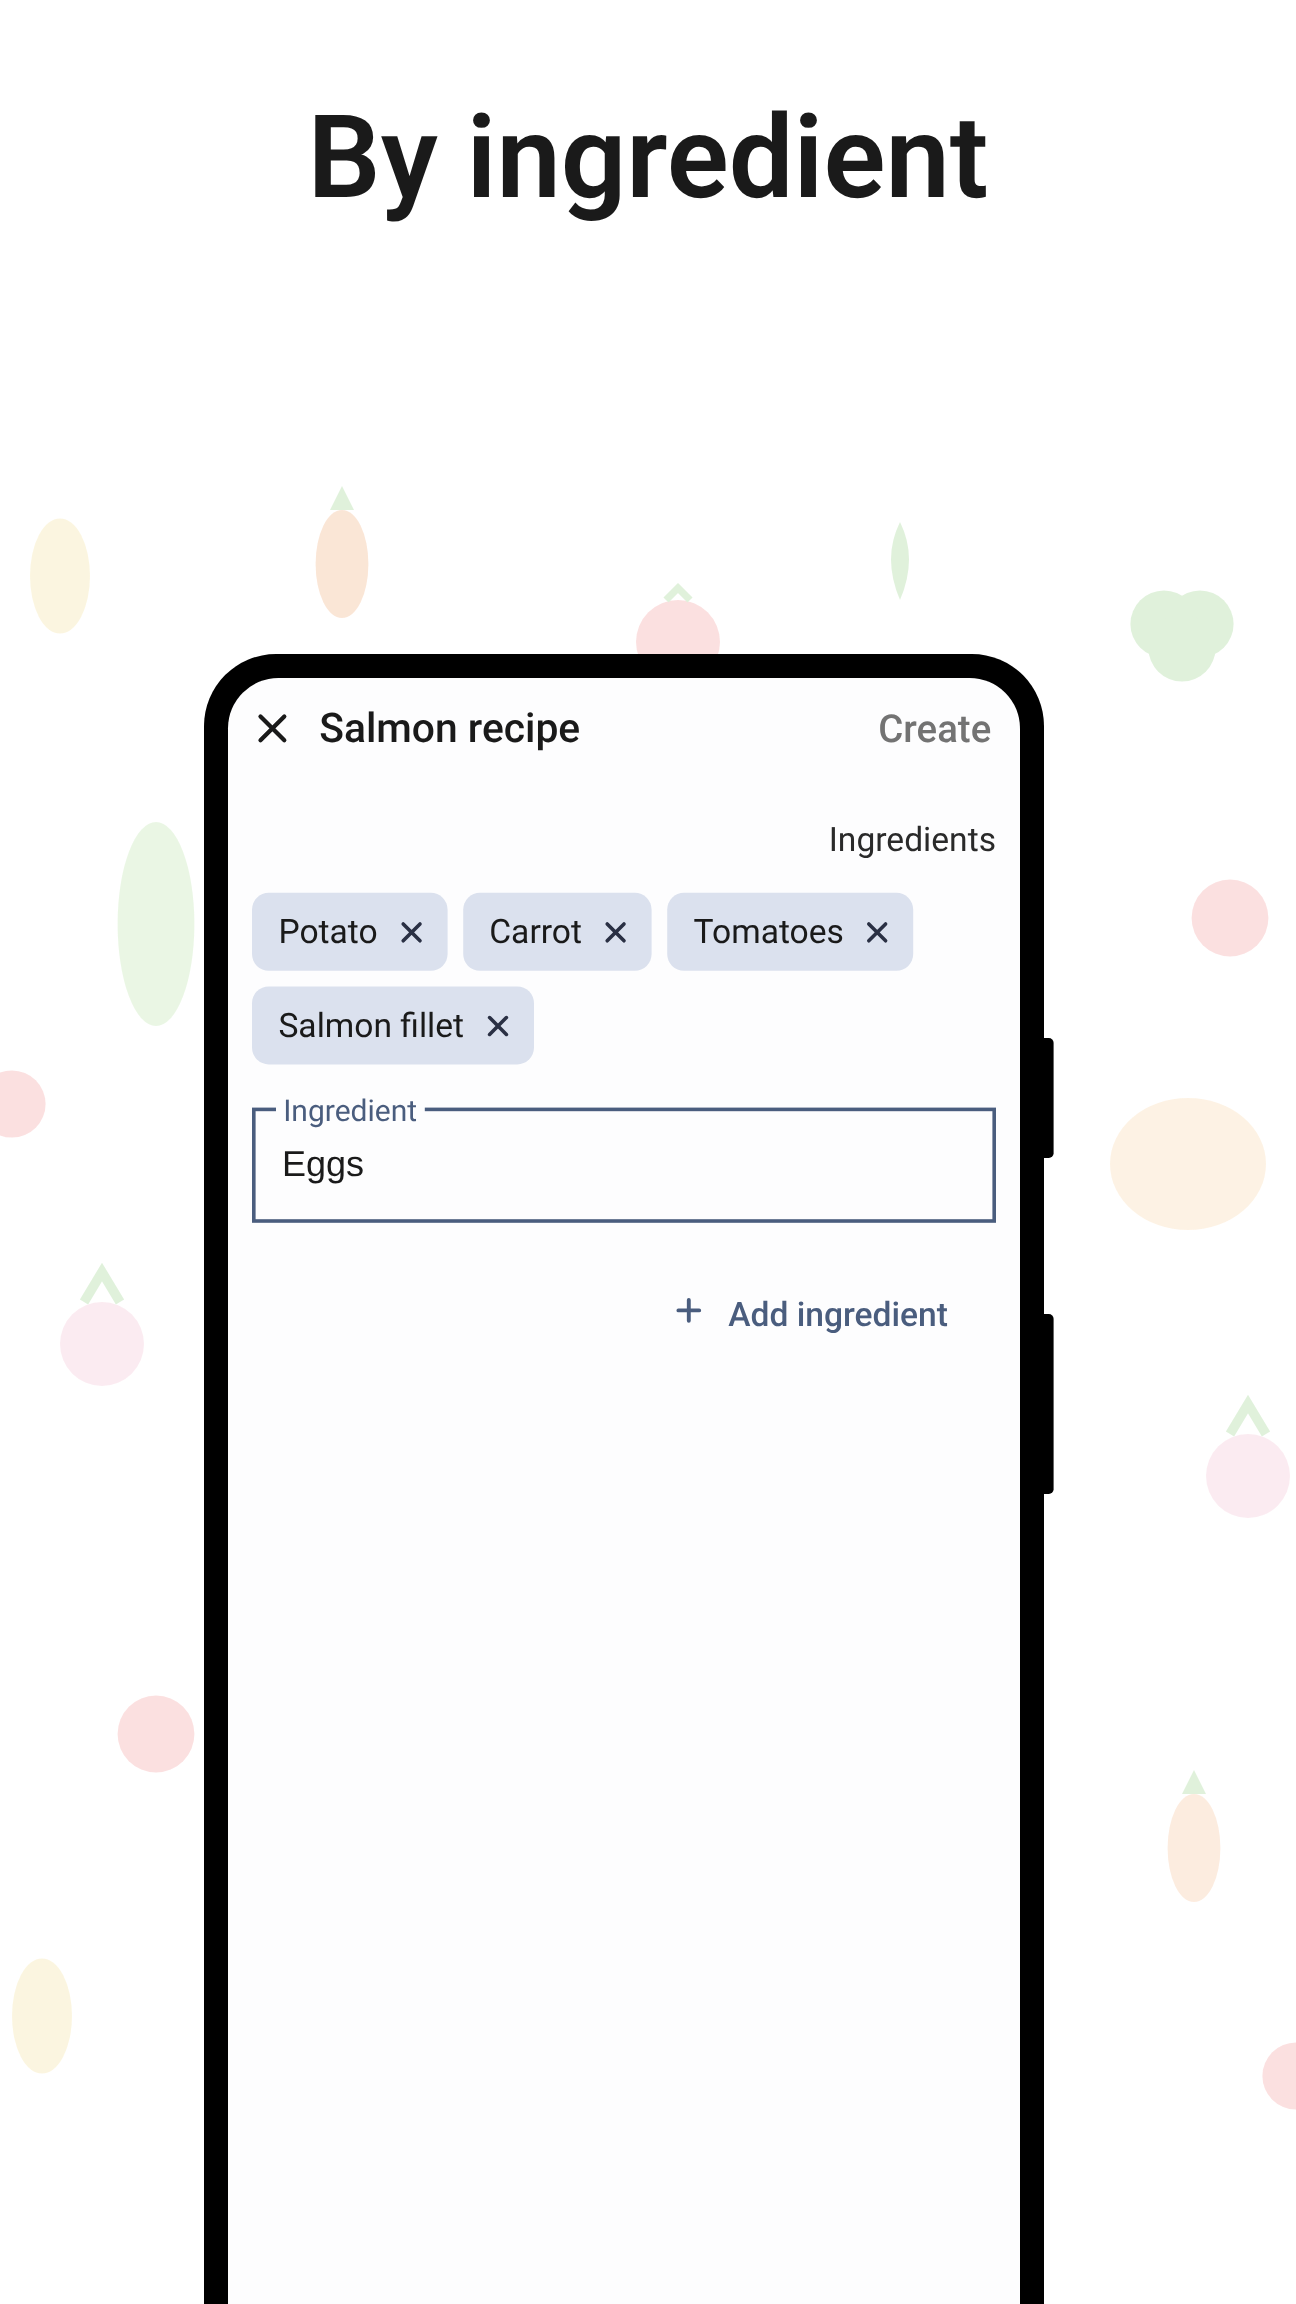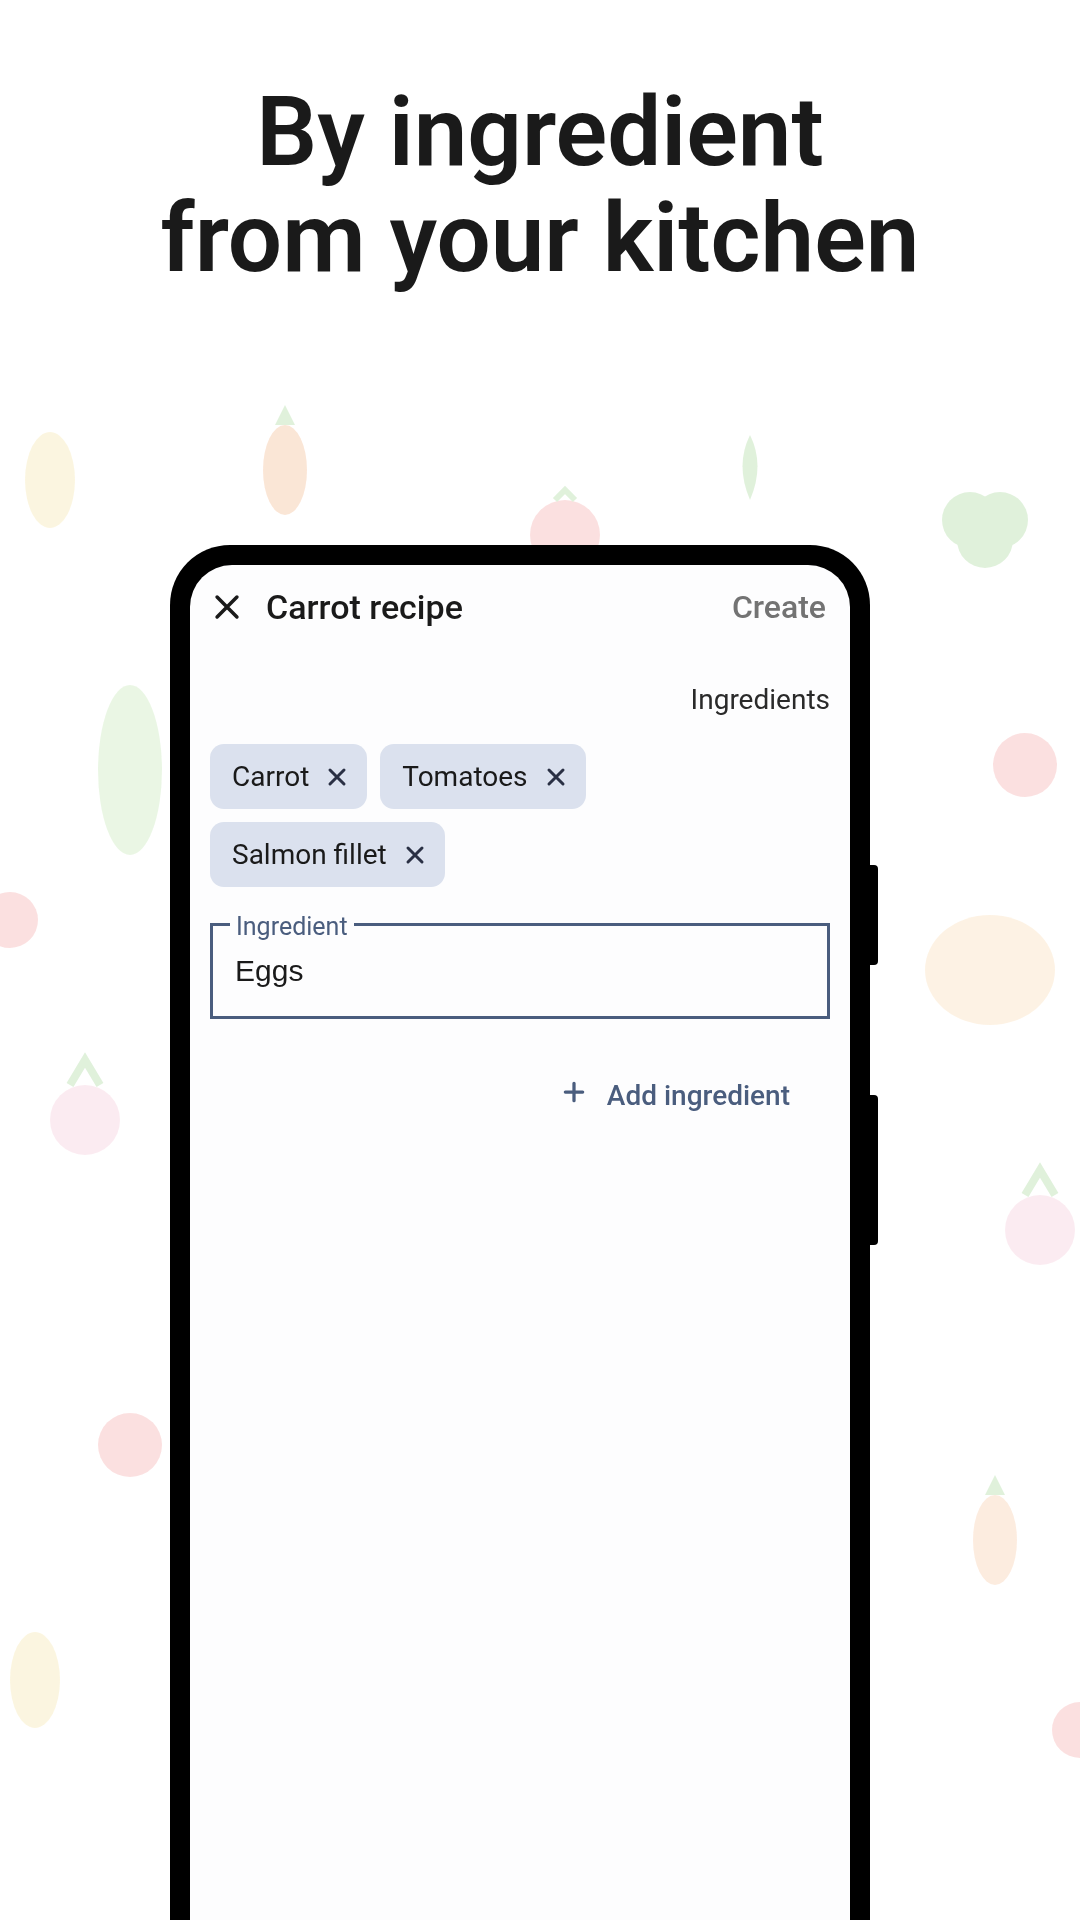--- a/index.html
+++ b/index.html
@@ -245,40 +245,45 @@
   <svg class="veggie" style="left:0px; top:1620px;" width="70" height="110">
       <ellipse cx="35" cy="60" rx="25" ry="48" fill="#f5e5a8"></ellipse>
     </svg>
   <svg class="veggie" style="left:1050px; top:1700px;" width="60" height="60">
       <circle cx="30" cy="30" r="28" fill="#f5a8a8"></circle>
     </svg>
 </div>
 
 <div class="heading">
   <div>By ingredient</div>
-  <div>from your kitchen</div>
 </div>
 
 <div class="phone-frame">
   <div class="phone-button b1"></div>
   <div class="phone-button b2"></div>
   <div class="phone-screen">
 
     <div class="app-bar">
       <svg class="close-icon" viewBox="0 0 24 24">
         <path d="M5 5 L19 19 M19 5 L5 19" stroke="#1a1a1a" stroke-width="2.5" stroke-linecap="round"></path>
       </svg>
-      <div class="app-title">Carrot recipe</div>
+      <div class="app-title">Salmon recipe</div>
       <div class="create-btn">Create</div>
     </div>
 
     <div class="content">
       <div class="section-label">Ingredients</div>
 
       <div class="chips">
+        <div class="chip">
+          <span class="chip-label">Potato</span>
+          <svg class="chip-x" viewBox="0 0 24 24">
+              <path d="M5 5 L19 19 M19 5 L5 19" stroke="#2a3044" stroke-width="3" stroke-linecap="round"></path>
+            </svg>
+        </div>
         <div class="chip">
           <span class="chip-label">Carrot</span>
           <svg class="chip-x" viewBox="0 0 24 24">
               <path d="M5 5 L19 19 M19 5 L5 19" stroke="#2a3044" stroke-width="3" stroke-linecap="round"></path>
             </svg>
         </div>
         <div class="chip">
           <span class="chip-label">Tomatoes</span>
           <svg class="chip-x" viewBox="0 0 24 24">
               <path d="M5 5 L19 19 M19 5 L5 19" stroke="#2a3044" stroke-width="3" stroke-linecap="round"></path>

